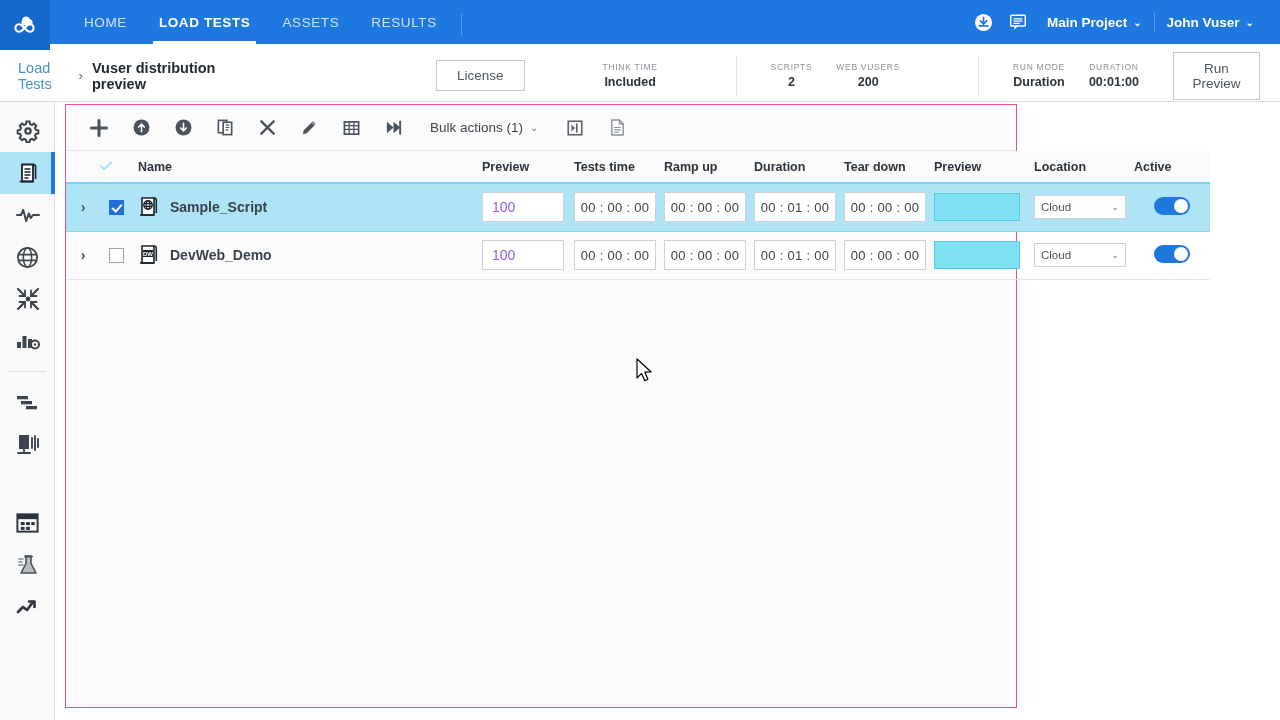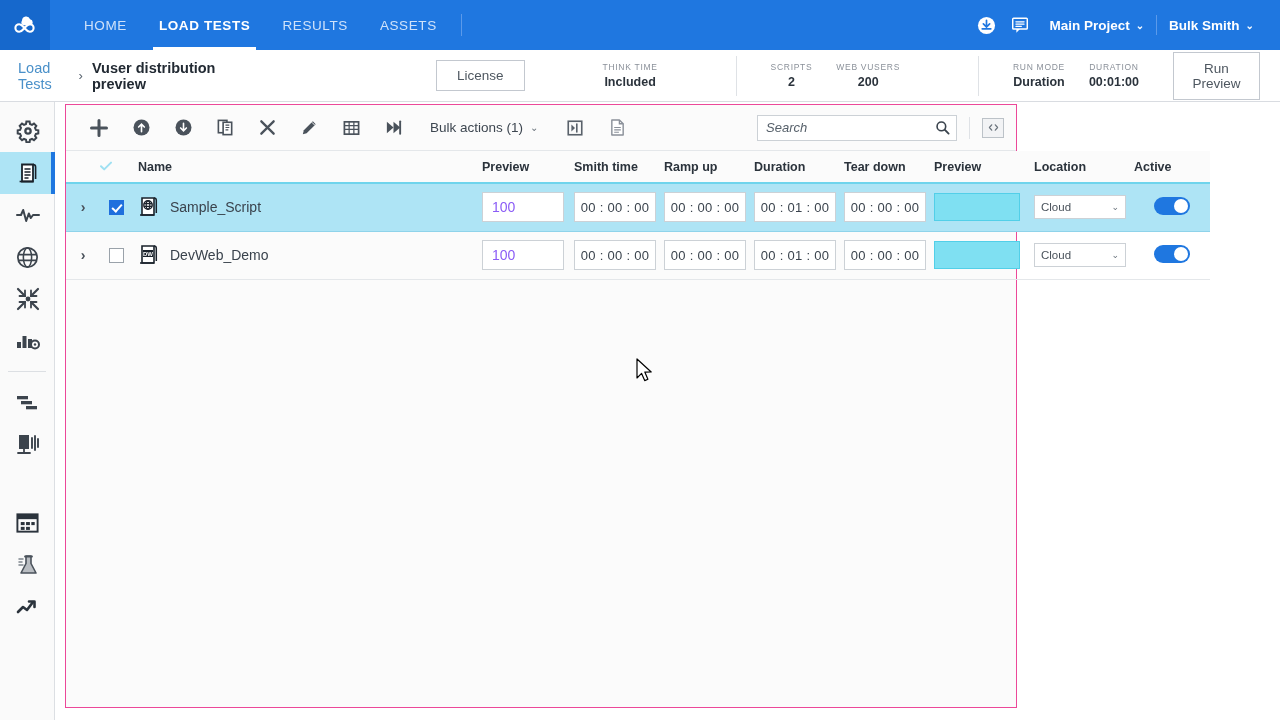--- a/index.html
+++ b/index.html
@@ -7,21 +7,21 @@
     margin: 0; padding: 0;
     width: 1280px; height: 720px;
     overflow: hidden;
     font-family: "Liberation Sans", sans-serif;
     background: #ffffff;
   }
 
   
   .topnav {
     position: absolute; top: 0; left: 0;
-    width: 1280px; height: 50px;
+    width: 1280px; height: 44px;
     background: #1f77e0;
     display: flex; align-items: stretch;
   }
   .logo-box {
     width: 50px; height: 50px;
     background: #1668cc;
     display: flex; align-items: center; justify-content: center;
     flex: 0 0 50px;
   }
   .nav-links {
@@ -263,21 +263,21 @@
     position: relative;
   }
   .checkbox.checked::after {
     content: ""; position: absolute;
     left: 4px; top: 1px;
     width: 4px; height: 8px;
     border: solid #fff; border-width: 0 2px 2px 0;
     transform: rotate(42deg);
   }
   .name-cell { display: flex; align-items: center; gap: 10px; padding-left: 6px; }
-  .name-text { color: #3a434d; font-size: 14px; }
+  .name-text { color: #3a434d; font-size: 14px; font-weight: bold; }
 
   .vus-input {
     width: 82px; height: 30px;
     border: 1px solid #ccd1d6; background: #fff;
     font-size: 14px; color: #8b5cf6;
     padding-left: 9px;
     font-family: "Liberation Sans", sans-serif;
     outline: none;
   }
   .time-input {
@@ -331,24 +331,24 @@
   </div>
 
   <div class="nav-links">
     <div class="nav-link">
         <span>HOME</span>
       </div>
     <div class="nav-link active">
         <span>LOAD TESTS</span>
       </div>
     <div class="nav-link">
+        <span>ASSETS</span>
+      </div>
+    <div class="nav-link">
         <span>RESULTS</span>
-      </div>
-    <div class="nav-link">
-        <span>ASSETS</span>
       </div>
     <div class="nav-sep"></div>
   </div>
 
   <div class="nav-right">
     <div class="nav-icon">
       <svg width="19" height="19" viewBox="0 0 20 20">
         <circle cx="10" cy="10" r="9" fill="#ffffff"></circle>
         <path d="M10 4.5v6.5M6.7 8.3 10 11.6l3.3-3.3" stroke="#1f77e0" stroke-width="1.8" fill="none" stroke-linecap="round"></path>
         <path d="M5.5 13.5h9" stroke="#1f77e0" stroke-width="1.8" stroke-linecap="round"></path>
@@ -360,21 +360,21 @@
         <path d="M7 15.5v4l4-4" fill="#ffffff"></path>
         <path d="M6.5 7.5h9M6.5 10h9M6.5 12.5h6" stroke="#ffffff" stroke-width="1.4" stroke-linecap="round"></path>
       </svg>
     </div>
     <div class="nav-user">
       <span>Main Project</span>
       <span class="caret">⌄</span>
     </div>
     <div class="nav-vsep"></div>
     <div class="nav-user">
-      <span>Bulk Smith</span>
+      <span>John Vuser</span>
       <span class="caret">⌄</span>
     </div>
   </div>
 </div>
 
 <div class="subheader">
   <div class="breadcrumb">
     <span class="bc-link">Load Tests</span>
     <span class="bc-arrow">›</span>
     <span class="bc-current">Vuser distribution preview</span>
@@ -582,51 +582,34 @@
         </svg>
       </div>
       <div class="tb-icon">
         <svg width="17" height="19" viewBox="0 0 18 20">
           <path d="M3 2h8l4 4v12H3z" fill="#ffffff" stroke="#8a9099" stroke-width="1.5" stroke-linejoin="round"></path>
           <path d="M11 2v4h4" fill="none" stroke="#8a9099" stroke-width="1.4"></path>
           <path d="M5.5 10h7M5.5 12.5h7M5.5 15h5" stroke="#8a9099" stroke-width="1.1"></path>
         </svg>
       </div>
 
-      <div class="tb-right">
-        <div class="search-wrap">
-          <input type="text" placeholder="Search" style="">
-          <span class="search-icon-pos">
-            <svg width="15" height="15" viewBox="0 0 16 16">
-              <circle cx="6.8" cy="6.8" r="4.6" fill="none" stroke="#3a434d" stroke-width="1.7"></circle>
-              <path d="M10.3 10.3 14.5 14.5" stroke="#3a434d" stroke-width="2" stroke-linecap="round"></path>
-            </svg>
-          </span>
-        </div>
-        <div class="tb-vsep"></div>
-        <div class="panel-toggle">
-          <svg width="13" height="9" viewBox="0 0 14 10">
-            <path d="M5 2 2.5 5 5 8M9 2l2.5 3L9 8" fill="none" stroke="#6a737c" stroke-width="1.4" stroke-linecap="round" stroke-linejoin="round"></path>
-          </svg>
-        </div>
-      </div>
     </div>
 
     <table class="grid">
       <thead>
         <tr>
           <th class="c-exp"></th>
           <th class="c-chk">
             <svg width="12" height="10" viewBox="0 0 12 10">
               <path d="M1 5.2 4.2 8.4 11 1.6" fill="none" stroke="#9fe0f2" stroke-width="2" stroke-linecap="round" stroke-linejoin="round"></path>
             </svg>
           </th>
           <th class="c-name"><span style="padding-left:6px">Name</span></th>
           <th class="c-vus"><span>Preview</span></th>
-          <th class="c-time"><span>Smith time</span></th>
+          <th class="c-time"><span>Tests time</span></th>
           <th class="c-time"><span>Ramp up</span></th>
           <th class="c-time"><span>Duration</span></th>
           <th class="c-time"><span>Tear down</span></th>
           <th class="c-prev"><span>Preview</span></th>
           <th class="c-loc"><span>Location</span></th>
           <th class="c-act"><span>Active</span></th>
         </tr>
       </thead>
       <tbody>
 

